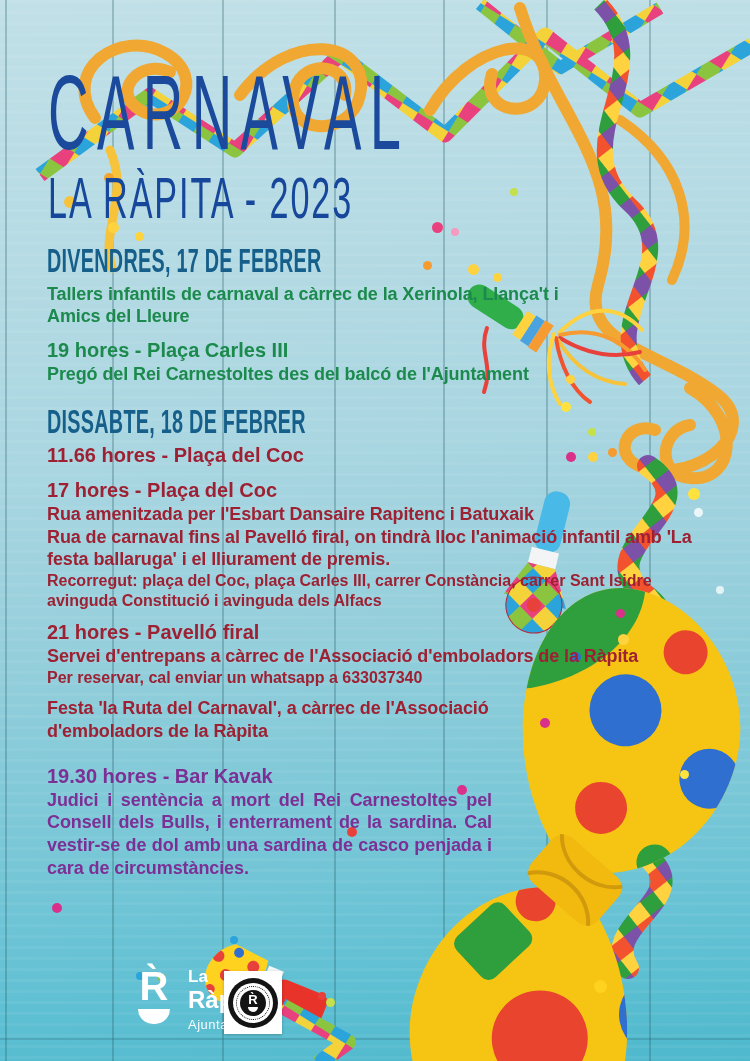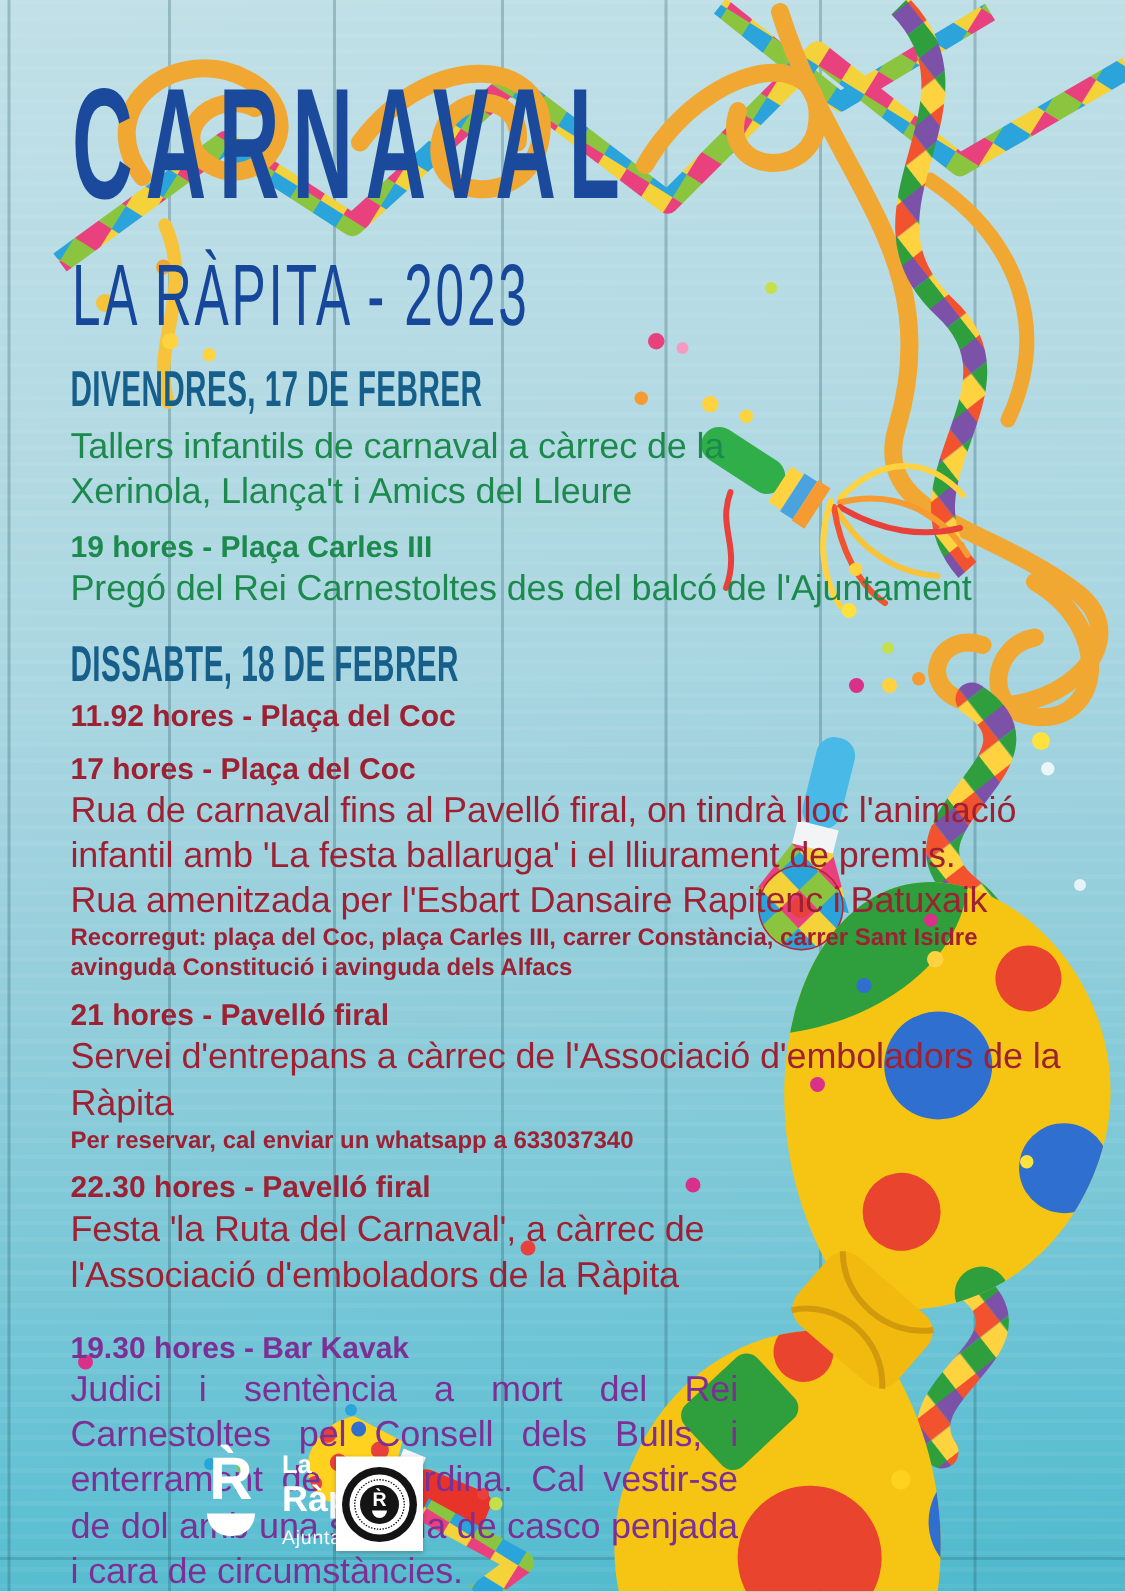--- a/index.html
+++ b/index.html
@@ -9,33 +9,33 @@
     background:linear-gradient(175deg,#c1e0e7 0%,#b6dbe4 22%,#a9d6e1 42%,#93cedb 60%,#79c7d7 76%,#5fc0d3 90%,#4eb8cc 100%);
   }
   .poster::before{content:"";position:absolute;inset:0;z-index:0;pointer-events:none;
     background:repeating-linear-gradient(180deg,rgba(255,255,255,.05) 0 3px,rgba(0,0,0,0) 3px 11px);}
   .seam{position:absolute;top:0;bottom:0;width:2px;background:rgba(35,85,96,.28);z-index:0;}
   .hseam{position:absolute;left:0;right:0;height:2px;background:rgba(35,85,96,.22);z-index:0;}
   .deco{position:absolute;inset:0;z-index:1;pointer-events:none;}
   .dot{position:absolute;border-radius:50%;z-index:1;}
 
   .masthead{position:absolute;left:48px;z-index:2;white-space:nowrap;}
-  .title{top:46px;color:#1b4a9c;font-size:102px;font-weight:bold;line-height:1;}
+  .title{top:63px;color:#1b4a9c;font-size:102px;font-weight:normal;line-height:1;}
   .title .cond{display:inline-block;transform:scale(.55,1.03);transform-origin:0 88%;letter-spacing:.15em;}
   .subtitle{top:170px;color:#17479b;font-size:57px;font-weight:normal;line-height:1;}
   .subtitle .cond{display:inline-block;transform:scale(.60,1.02);transform-origin:0 88%;letter-spacing:.055em;}
 
   .content{position:absolute;left:47px;top:246px;width:660px;z-index:2;}
   h2{margin:0 0 5px 0;font-size:30px;font-weight:bold;color:#155f8a;line-height:1.05;white-space:nowrap;}
   h2 .cond{display:inline-block;transform:scale(.66,1.12);transform-origin:0 85%;letter-spacing:.4px;}
   .section{margin-bottom:21px;}
   .event{margin-bottom:10px;}
   .event p{margin:0;}
   .time{font-size:20px;font-weight:bold;line-height:1.25;}
-  .desc{font-size:24px;font-weight:normal;line-height:1.26;letter-spacing:-.1px;}
+  .desc{font-size:18px;font-weight:bold;line-height:1.26;letter-spacing:-.1px;}
   .note{font-size:16px;font-weight:bold;line-height:1.22;max-width:640px;}
   .sec-fri .time,.sec-fri .desc,.sec-fri .note{color:#1b8a4c;}
   .sec-sat .time,.sec-sat .desc,.sec-sat .note{color:#9d2133;}
   .sec-tue .time,.sec-tue .desc,.sec-tue .note{color:#7c3095;}
   .mw520{max-width:520px;}
   .mw500{max-width:490px;}
   .para-just{max-width:445px;text-align:justify;}
 
   .footer{position:absolute;left:132px;top:966px;z-index:3;display:flex;align-items:flex-start;color:#fff;}
   .logo-glyph{position:relative;width:44px;margin-right:12px;text-align:center;}
@@ -238,35 +238,34 @@
       </div>
       <div class="event">
         <p class="time">19 hores - Plaça Carles III</p>
         <p class="desc">Pregó del Rei Carnestoltes des del balcó de l'Ajuntament</p>
       </div>
     </div>
 
     <div class="section sec-sat">
       <h2><span class="cond">DISSABTE, 18 DE FEBRER</span></h2>
       <div class="event">
-        <p class="time">11.92 hores - Plaça del Coc</p>
+        <p class="time">11.66 hores - Plaça del Coc</p>
       </div>
       <div class="event">
         <p class="time">17 hores - Plaça del Coc</p>
+        <p class="desc">Rua amenitzada per l'Esbart Dansaire Rapitenc i Batuxaik</p>
         <p class="desc">Rua de carnaval fins al Pavelló firal, on tindrà lloc l'animació infantil amb 'La festa ballaruga' i el lliurament de premis.</p>
-        <p class="desc">Rua amenitzada per l'Esbart Dansaire Rapitenc i Batuxaik</p>
         <p class="note">Recorregut: plaça del Coc, plaça Carles III, carrer Constància, carrer Sant Isidre avinguda Constitució i avinguda dels Alfacs</p>
       </div>
       <div class="event">
         <p class="time">21 hores - Pavelló firal</p>
         <p class="desc">Servei d'entrepans a càrrec de l'Associació d'emboladors de la Ràpita</p>
         <p class="note">Per reservar, cal enviar un whatsapp a 633037340</p>
       </div>
       <div class="event">
-        <p class="time">22.30 hores - Pavelló firal</p>
         <p class="desc mw500">Festa 'la Ruta del Carnaval', a càrrec de l'Associació d'emboladors de la Ràpita</p>
       </div>
     </div>
 
     <div class="section sec-tue">
       <div class="event">
         <p class="time">19.30 hores - Bar Kavak</p>
         <p class="desc para-just">Judici i sentència a mort del Rei Carnestoltes pel Consell dels Bulls, i enterrament de la sardina. Cal vestir-se de dol amb una sardina de casco penjada i cara de circumstàncies.</p>
       </div>
     </div>

